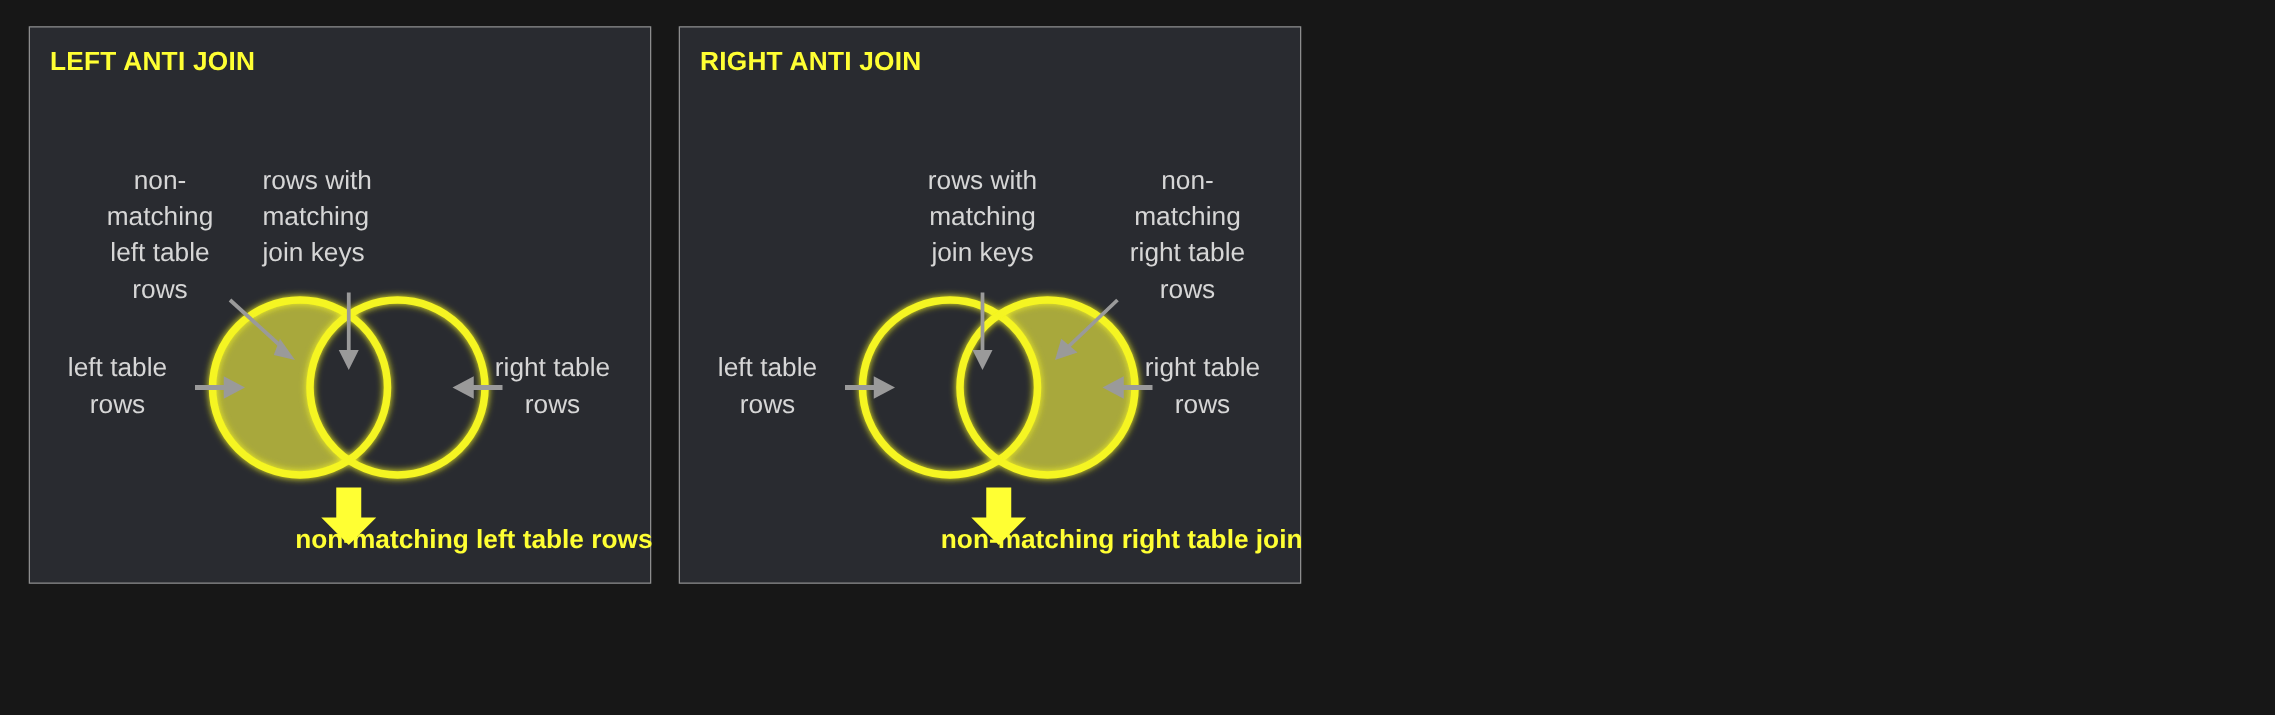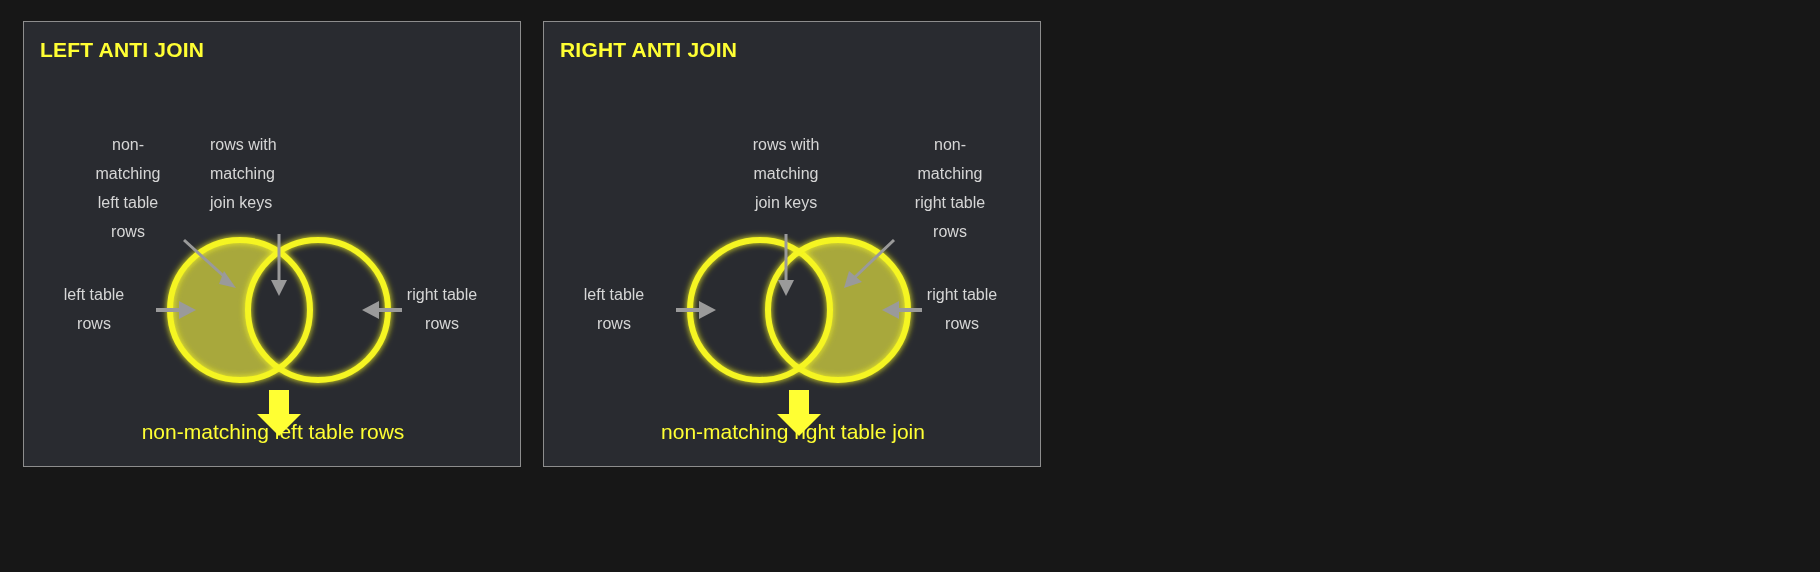--- a/index.html
+++ b/index.html
@@ -46,36 +46,36 @@
     left: 0;
     top: 0;
     width: 498px;
     height: 446px;
     pointer-events: none;
   }
 
   .lbl {
     position: absolute;
     color: #d6d6d6;
-    font-size: 16px;
+    font-size: 21px;
     line-height: 29px;
     white-space: pre-line;
   }
   .lbl.center { text-align: center; }
   .lbl.left   { text-align: left; }
 
   .caption {
     position: absolute;
     left: 0;
     width: 498px;
     top: 398px;
-    text-align: center;
+    text-align: right;
     color: #ffff33;
     font-size: 21px;
-    font-weight: normal;
+    font-weight: bold;
   }
 </style>
 </head>
 <body>
 
 <div id="stage">
 
   <div class="panel" id="panel-left">
 
     <div class="panel-title">LEFT ANTI JOIN</div>

